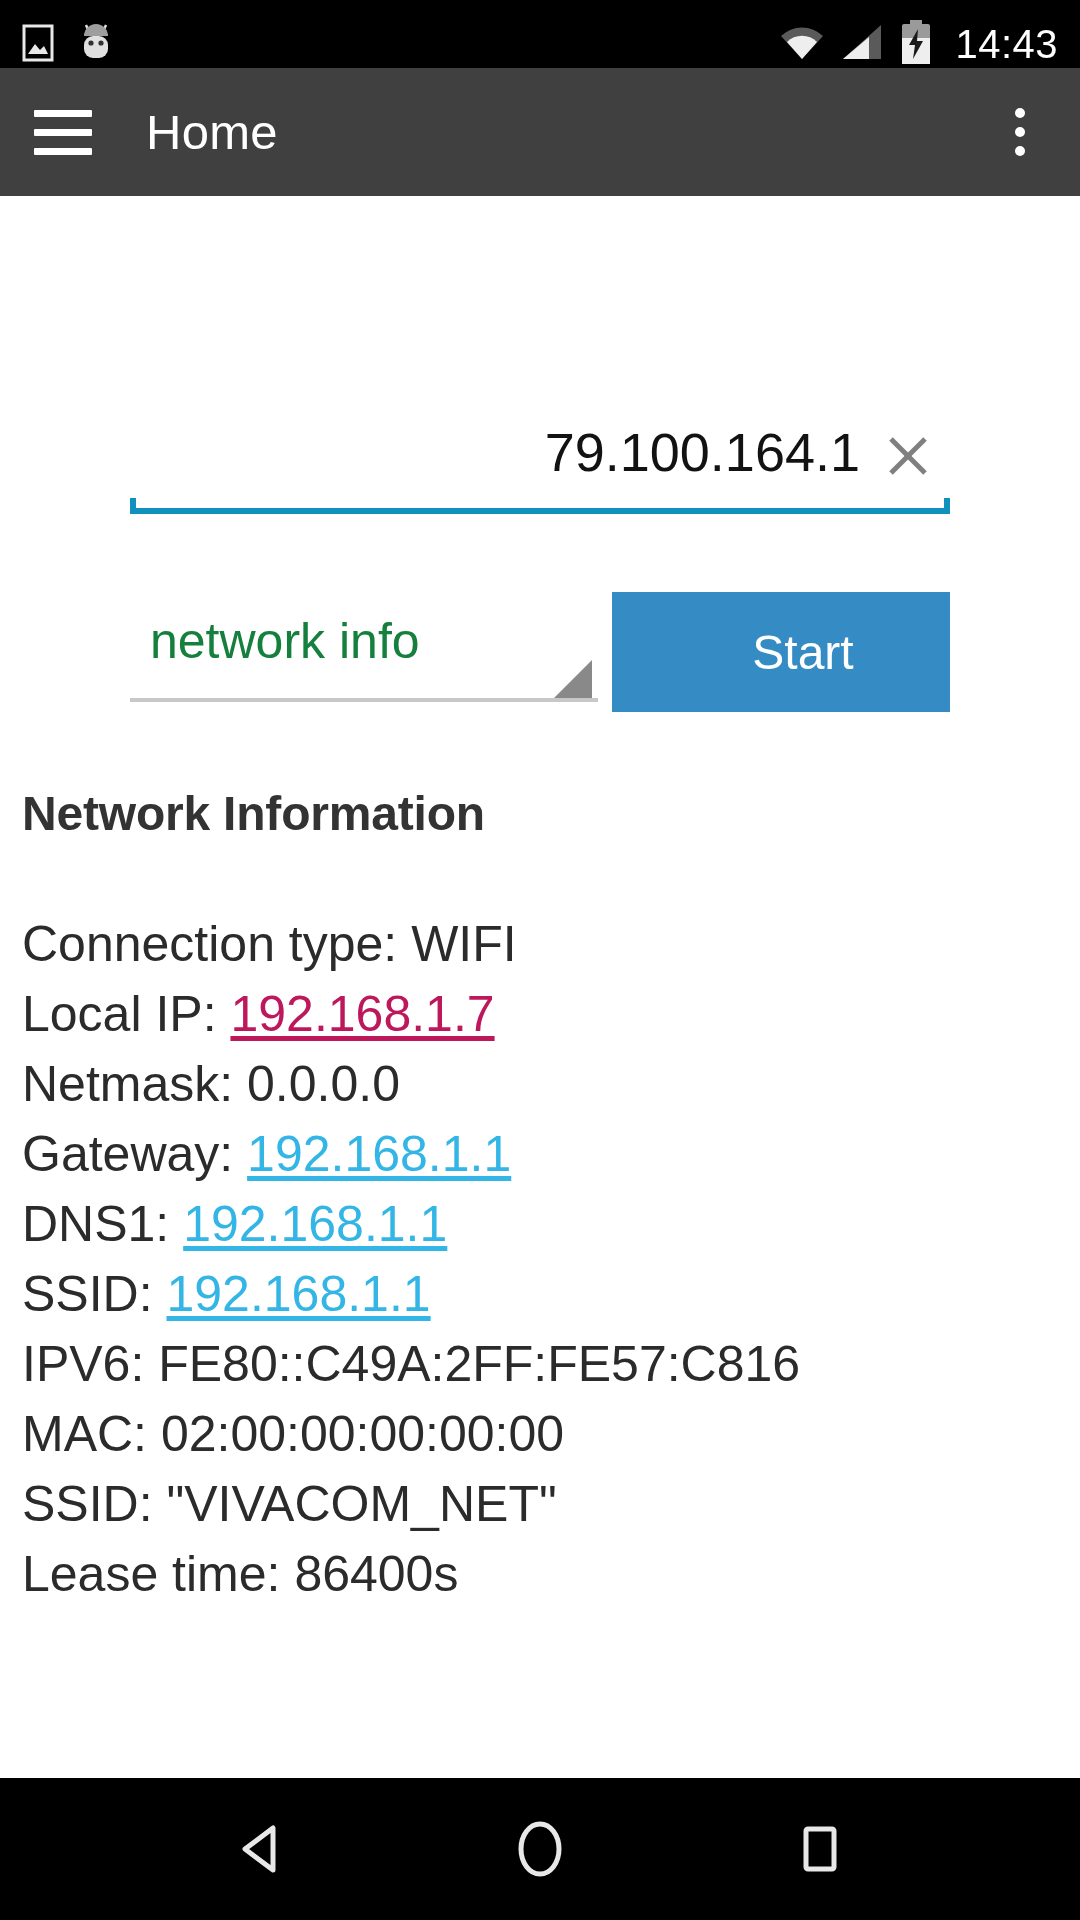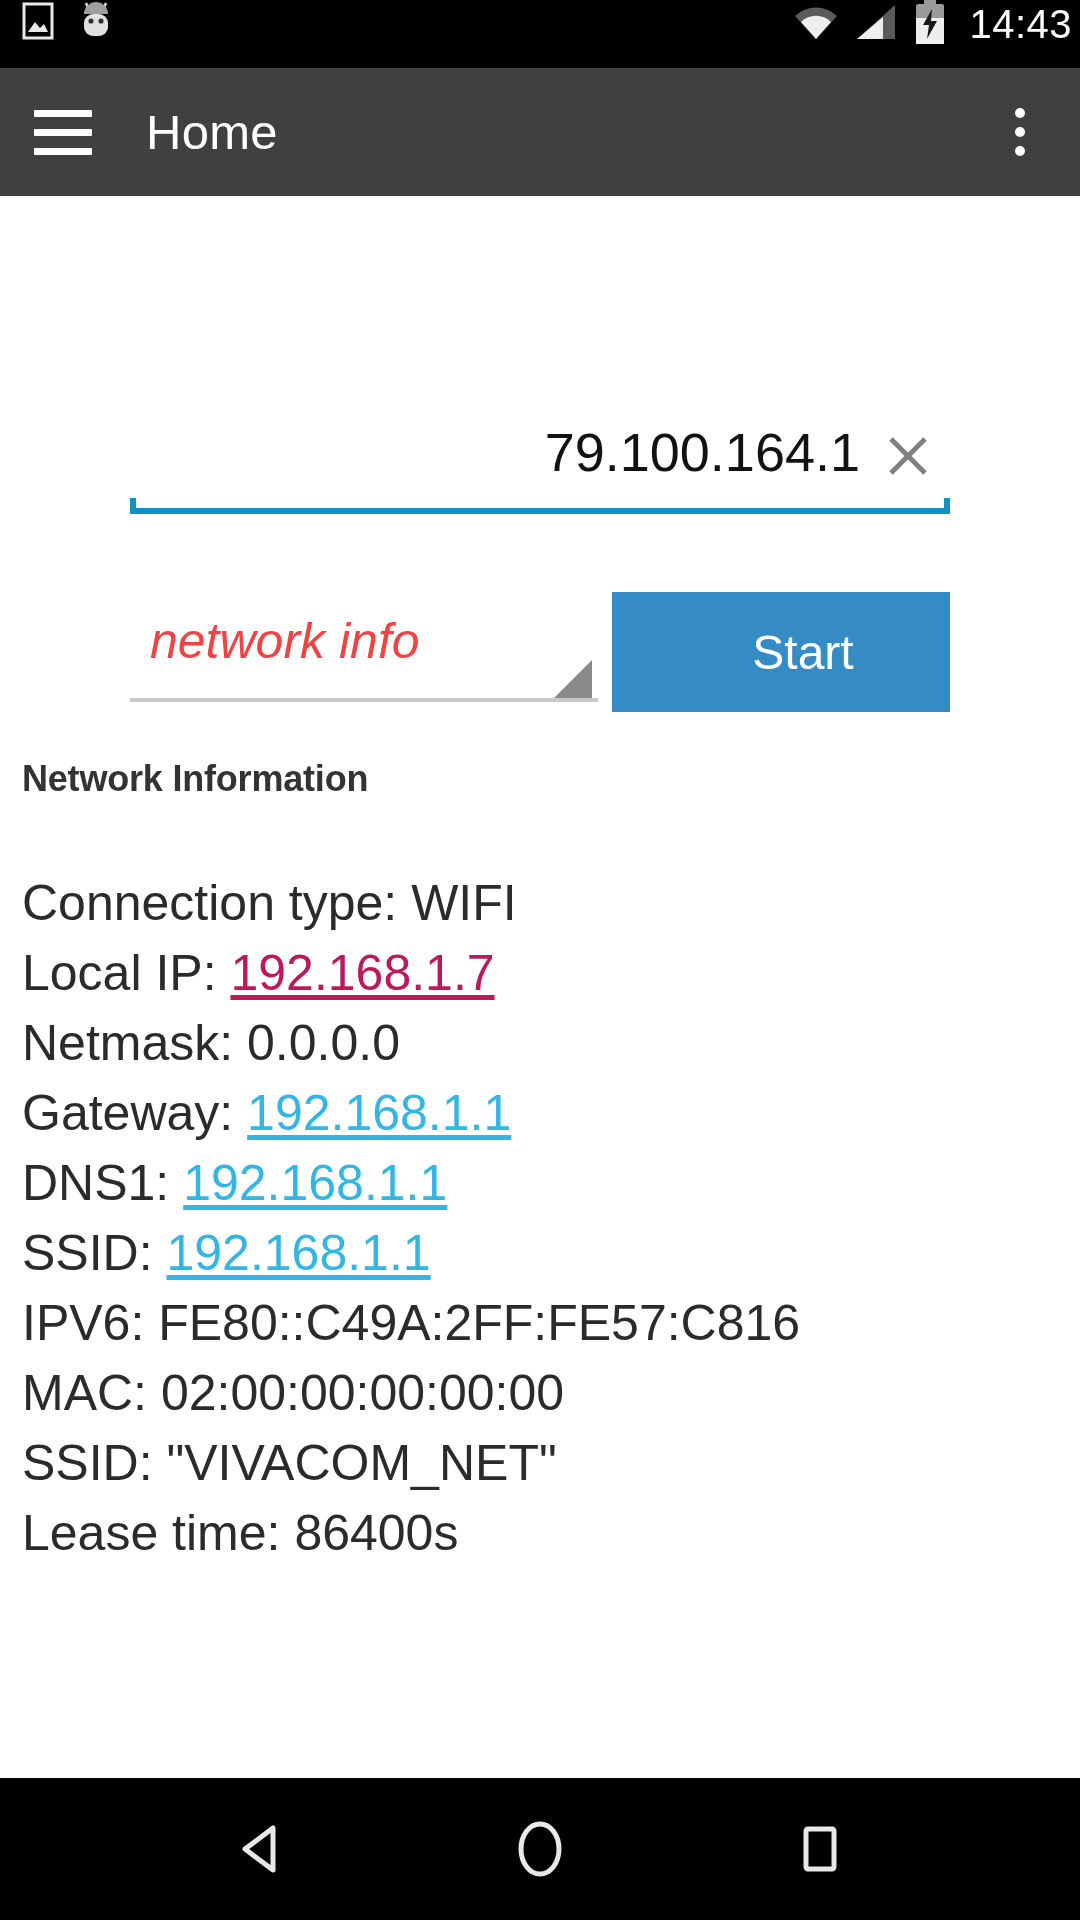--- a/index.html
+++ b/index.html
@@ -7,21 +7,21 @@
     width:1080px; height:1920px;
     background:#ffffff;
     font-family:"Liberation Sans", sans-serif;
     overflow:hidden;
   }
   #screen { position:relative; width:1080px; height:1920px; background:#ffffff; display:flex; flex-direction:column; }
 
   
   #status-bar {
     height:68px; background:#000000; flex:0 0 68px;
-    display:flex; align-items:flex-start; padding:0 8px 0 22px;
+    display:flex; align-items:flex-end; padding:0 22px 0 22px;
   }
   .sb-left { display:flex; align-items:center; gap:22px; }
   .sb-right { margin-left:auto; display:flex; align-items:center; gap:16px; }
   .sb-time { color:#ffffff; font-size:40px; letter-spacing:0.5px; line-height:1; padding-left:6px; }
 
   
   #action-bar {
     height:128px; flex:0 0 128px; background:#404040;
     display:flex; align-items:center; padding:0 34px;
   }
@@ -51,36 +51,36 @@
   #clear-btn {
     position:absolute; right:4px; top:14px; width:76px; height:76px; cursor:pointer;
     display:flex; align-items:center; justify-content:center;
   }
 
   
   #spinner {
     position:absolute; left:130px; top:396px; width:468px; height:110px; cursor:pointer;
   }
   #spinner-label {
-    font-size:50px; color:#ef4444; position:absolute; left:20px; top:20px; white-space:nowrap;font-style:italic;
+    font-size:50px; color:#15803d; position:absolute; left:20px; top:20px; white-space:nowrap;
   }
   #spinner-underline { position:absolute; left:0; bottom:0; width:100%; height:4px; background:#c8c8c8; }
   #spinner-arrow {
     position:absolute; right:6px; bottom:4px; width:0; height:0;
     border-left:38px solid transparent; border-bottom:38px solid #898989;
   }
   #start-btn {
     position:absolute; left:612px; top:396px; width:338px; height:120px;
     background:#358cc4; display:flex; align-items:center; justify-content:center; cursor:pointer;padding-left:44px;
   }
   #start-label { color:#ffffff; font-size:48px; }
 
   
   #results { position:absolute; left:22px; top:562px; right:20px; }
-  #results-title { font-size:36px; font-weight:bold; color:#333333; letter-spacing:-0.2px; }
+  #results-title { font-size:48px; font-weight:bold; color:#333333; letter-spacing:-0.2px;margin-top:28px; }
   #results-lines { margin-top:68px; }
   .res-line { font-size:50px; color:#2b2b2b; line-height:70px; white-space:nowrap; }
   .res-link { color:#33b5e5; text-decoration:underline; text-underline-offset:5px; cursor:pointer; }
 
   
   #nav-bar {
     height:142px; flex:0 0 142px; background:#000000;
     display:flex; align-items:center; justify-content:space-around; padding:0 120px;
   }
   .nav-btn { width:120px; height:120px; display:flex; align-items:center; justify-content:center; cursor:pointer; }

